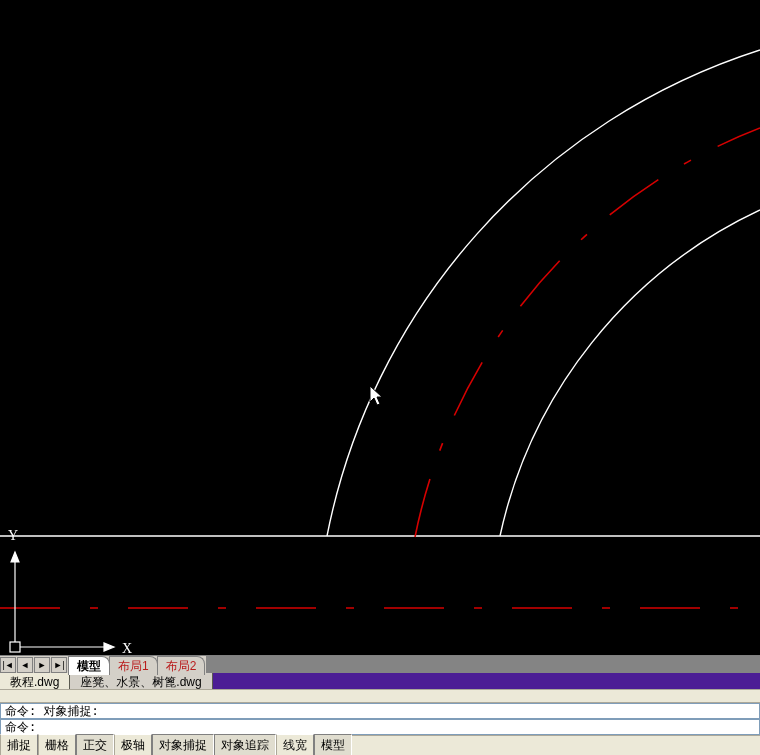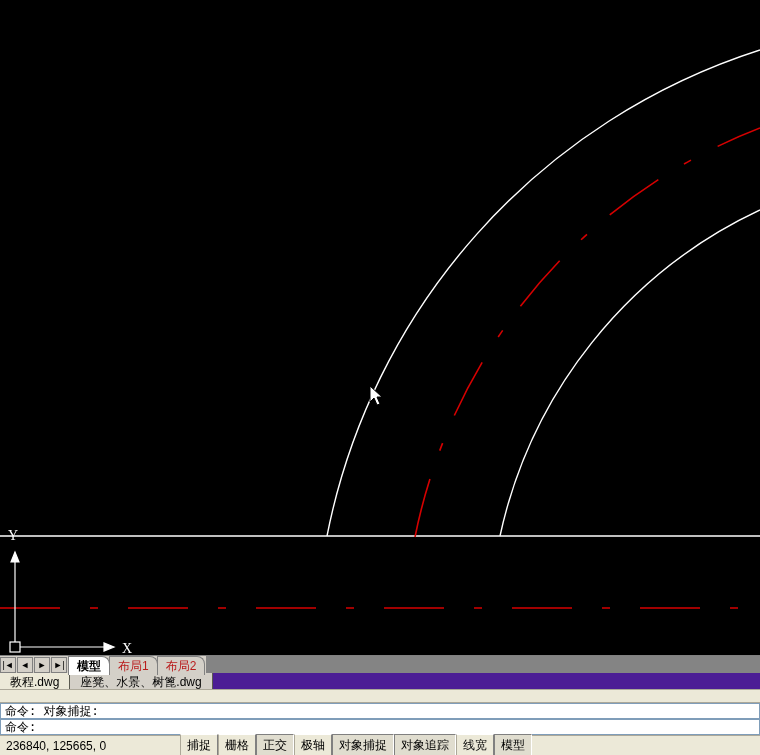--- a/index.html
+++ b/index.html
@@ -151,21 +151,20 @@
 <div class="command-line">
   <span>命令:</span>&nbsp;
   <span>对象捕捉:</span>
 </div>
 <div class="command-line">
   <span>命令:</span>&nbsp;
   <span></span>
 </div>
 
 <div class="status-bar">
-  <div class="coords">236840, 125665, 0</div>
   <div class="status-btn">捕捉</div>
   <div class="status-btn">栅格</div>
   <div class="status-btn pressed">正交</div>
   <div class="status-btn">极轴</div>
   <div class="status-btn pressed">对象捕捉</div>
   <div class="status-btn pressed">对象追踪</div>
   <div class="status-btn">线宽</div>
   <div class="status-btn pressed">模型</div>
 </div>
 

